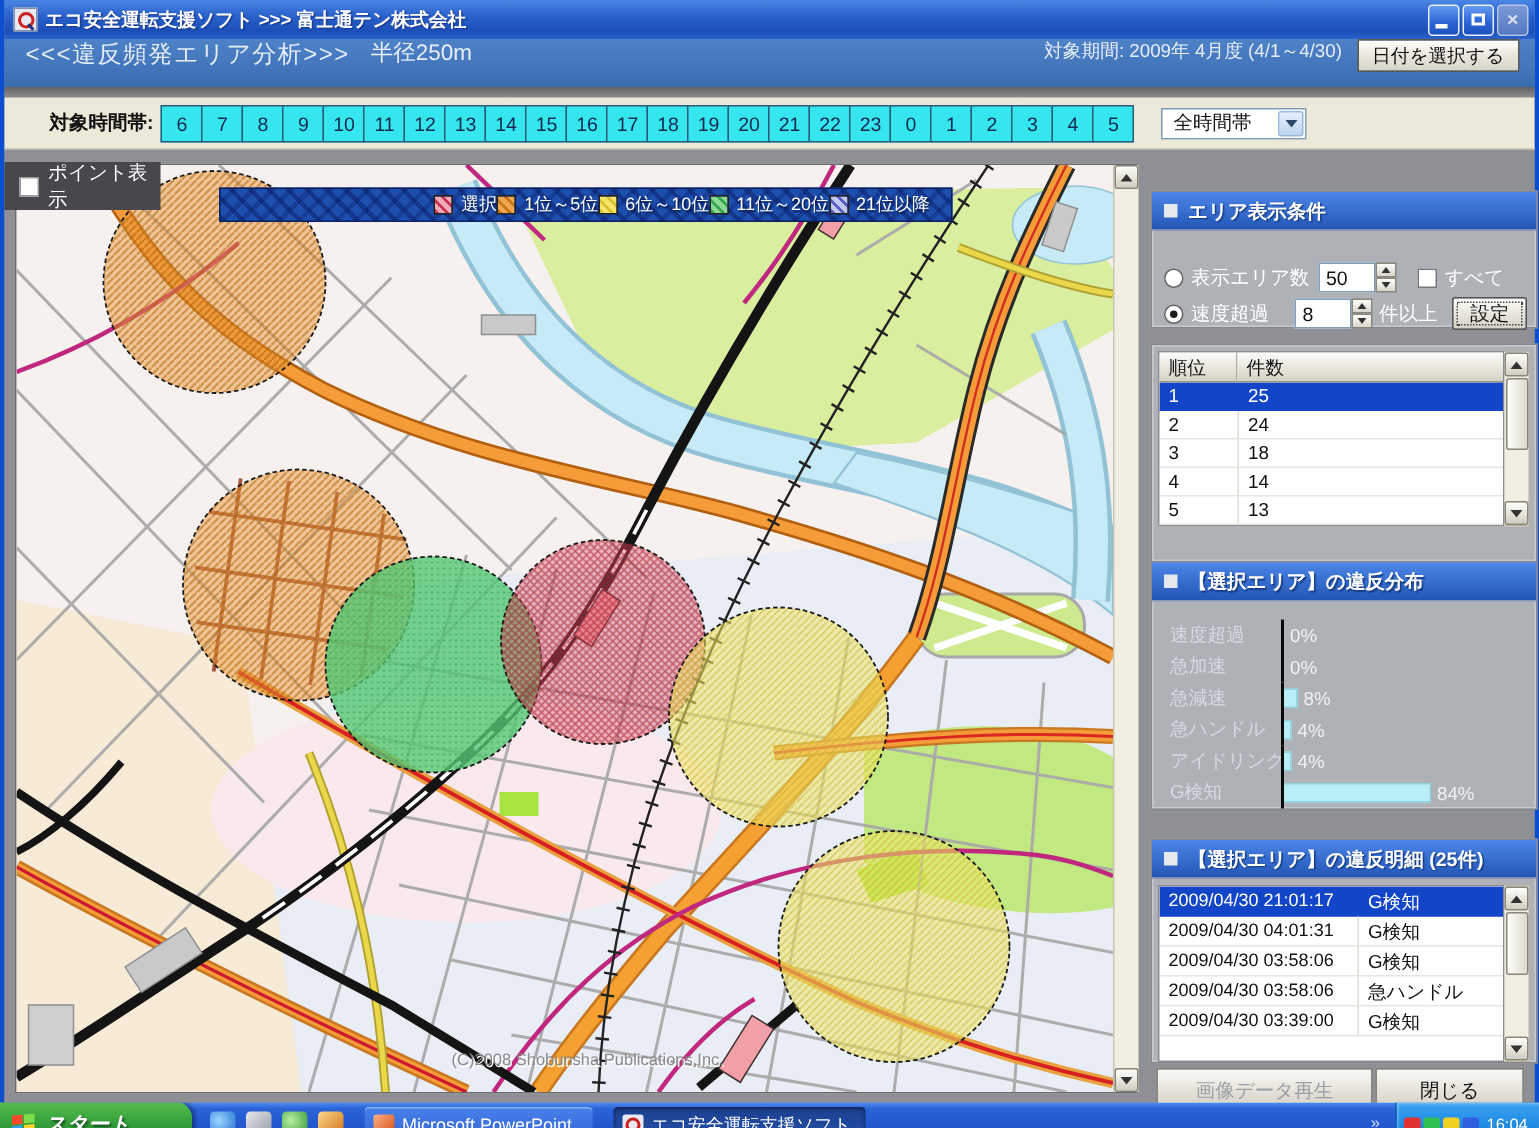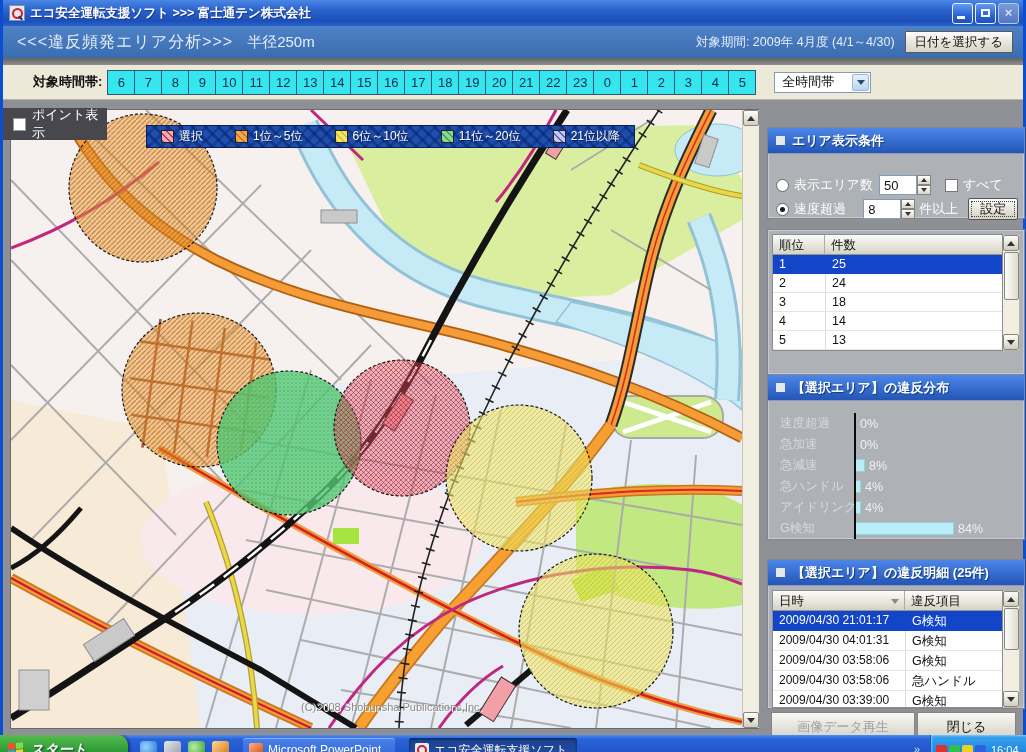--- a/index.html
+++ b/index.html
@@ -12,21 +12,21 @@
   .app-icon::before{content:"";position:absolute;left:2px;top:2px;width:7px;height:7px;border:2px solid #cc2020;border-radius:50%;}
   .app-icon::after{content:"";position:absolute;right:1px;bottom:1px;width:5px;height:2px;background:#203080;transform:rotate(45deg);}
   .title-text{color:#fff;font-size:12.5px;font-weight:bold;text-shadow:1px 1px 1px #1a3a8a;flex:1;white-space:nowrap;overflow:hidden;}
   .win-btns{display:flex;gap:2px;}
   .wbtn{width:21px;height:21px;border-radius:3px;border:1px solid #e8f0ff;background:linear-gradient(180deg,#639af2,#2b63d4 60%,#1d50bd);position:relative;}
   .wbtn.dim{background:linear-gradient(180deg,#7a9ad8,#5577c0);border-color:#b8c8e8;}
   .wbtn .minbar{position:absolute;left:4px;bottom:4px;width:8px;height:3px;background:#fff;}
   .wbtn .restsq{position:absolute;left:5px;top:5px;width:9px;height:8px;border:2px solid #fff;}
   .wbtn .xmark{position:absolute;left:0;top:1px;width:100%;text-align:center;color:#d8e0f0;font-size:13px;font-weight:bold;}
   
-  .headerbar{height:32px;background:linear-gradient(180deg,#4e82c6,#3a6cb0);display:flex;align-items:center;padding:0 10px 0 14px;color:#e6eefa;}
+  .headerbar{height:32px;background:linear-gradient(180deg,#4e82c6,#3a6cb0);display:flex;align-items:flex-start;padding:0 10px 0 14px;color:#e6eefa;}
   .page-title{font-size:16px;letter-spacing:1px;white-space:nowrap;}
   .radius{font-size:15px;margin-left:14px;white-space:nowrap;}
   .hspacer{flex:1;}
   .period{font-size:12.5px;margin-right:10px;white-space:nowrap;}
   .date-btn{height:22px;padding:0 9px;font-size:12.5px;color:#111;background:linear-gradient(180deg,#fdfdfb,#e9e7dd 50%,#d6d4c8);border:1px solid #5a5a52;border-radius:1px;}
   .greystrip{height:7px;background:linear-gradient(180deg,#626262,#8e8e8e);}
   
   .toolbar{height:35px;background:#ece9d8;display:flex;align-items:center;padding-left:30px;border-bottom:1px solid #b8b4a0;}
   .tb-label{font-size:13px;font-weight:bold;color:#111;margin-right:6px;white-space:nowrap;}
   .time-slots{display:flex;}
@@ -39,21 +39,21 @@
   .main{position:relative;height:635px;background:#8e9096;}
   .map-wrap{position:absolute;left:7px;top:9px;width:749px;height:620px;border:1px solid #6a6a6a;background:#f6f1ef;display:flex;}
   .map-canvas{position:relative;width:731px;height:618px;overflow:hidden;flex:none;}
   .map-copyright{position:absolute;left:290px;top:591px;font-size:11px;color:#8a8a8a;text-shadow:1px 1px 0 #fff;white-space:nowrap;}
   .map-vscroll{width:17px;background:#f2efe2;border-left:1px solid #c8c4b4;display:flex;flex-direction:column;justify-content:space-between;}
   .sbtn{width:16px;height:16px;background:linear-gradient(180deg,#fdfdfb,#e4e2d6 60%,#cfcdc0);border:1px solid #88867a;border-radius:2px;display:flex;align-items:center;justify-content:center;}
   .tri-up-s{width:0;height:0;border-left:4px solid transparent;border-right:4px solid transparent;border-bottom:5px solid #333;}
   .tri-down-s{width:0;height:0;border-left:4px solid transparent;border-right:4px solid transparent;border-top:5px solid #333;}
   .point-overlay{position:absolute;left:0;top:8px;width:104px;height:32px;background:#47474d;display:flex;align-items:center;color:#fff;font-size:13px;}
   .point-cb{width:13px;height:13px;background:#fff;border:1px solid #9a9a9a;margin:0 6px 0 10px;flex:none;}
-  .legend{position:absolute;left:143px;top:25px;width:489px;height:23px;border:1px solid #0a1e60;background-color:#1d4fae;background-image:repeating-linear-gradient(45deg,rgba(8,24,96,.45) 0 3px,transparent 3px 9px),repeating-linear-gradient(-45deg,rgba(8,24,96,.3) 0 3px,transparent 3px 9px);display:flex;align-items:center;justify-content:space-between;padding:8px 14px;}
+  .legend{position:absolute;left:143px;top:25px;width:489px;height:23px;border:1px solid #0a1e60;background-color:#1d4fae;background-image:repeating-linear-gradient(45deg,rgba(8,24,96,.45) 0 3px,transparent 3px 9px),repeating-linear-gradient(-45deg,rgba(8,24,96,.3) 0 3px,transparent 3px 9px);display:flex;align-items:center;justify-content:flex-end;padding:8px 14px;}
   .legend-item{display:flex;align-items:center;gap:5px;}
   .legend-swatch{width:13px;height:13px;border:1px solid #222;flex:none;}
   .legend-label{color:#fff;font-size:12px;white-space:nowrap;text-shadow:1px 1px 1px #0a1e50;}
   
   .side{position:absolute;left:764px;top:12px;width:258px;height:536px;}
   .panel{position:absolute;left:0;width:258px;background:#aeb1b6;border:1px solid #83868c;box-shadow:inset 0 0 0 1px #c6c9ce;}
   .phead{height:26px;background:linear-gradient(180deg,#4c86e8,#2356b6);display:flex;align-items:center;padding:0 6px 0 8px;border-bottom:1px solid #8a9ab8;}
   .bullet{width:9px;height:9px;background:#e4e7ec;margin-right:7px;flex:none;}
   .ptitle{color:#fff;font-size:13px;font-weight:bold;white-space:nowrap;text-shadow:1px 1px 1px #143a80;flex:1;}
   .xpbtn{height:21px;padding:0 8px;font-size:12.5px;color:#111;background:linear-gradient(180deg,#fdfdfb,#e9e7dd 50%,#d4d2c6);border:1px solid #6a6a62;border-radius:2px;white-space:nowrap;}
@@ -495,27 +495,20 @@
             </div>
         </div>
 
         <div class="panel" style="top:447px;height:150px;overflow:hidden;">
           <div class="phead">
             <span class="bullet"></span>
             <span class="ptitle">【選択エリア】の違反明細 (25件)</span>
           </div>
           <div class="tblzone" style="margin-bottom:0;">
             <div class="tbl" style="height:118px;">
-              <div class="thead">
-                <div class="th" style="width:132px;">
-                  <span>日時</span>
-                  <span class="sort-tri"></span>
-                </div>
-                <div class="th" style="flex:1;border-right:none;">違反項目</div>
-              </div>
               <div id="detail-rows">
                   <div class="trow sel" style="height: 20px;">
                     <span class="td" style="width: 132px; font-size: 12px;">2009/04/30 21:01:17</span>
                     <span class="td" style="flex: 1 1 0%; border-left: 1px solid transparent;">G検知</span>
                   </div>
                   <div class="trow" style="height: 20px;">
                     <span class="td" style="width: 132px; font-size: 12px;">2009/04/30 04:01:31</span>
                     <span class="td" style="flex: 1 1 0%; border-left: 1px solid rgb(220, 220, 212);">G検知</span>
                   </div>
                   <div class="trow" style="height: 20px;">

